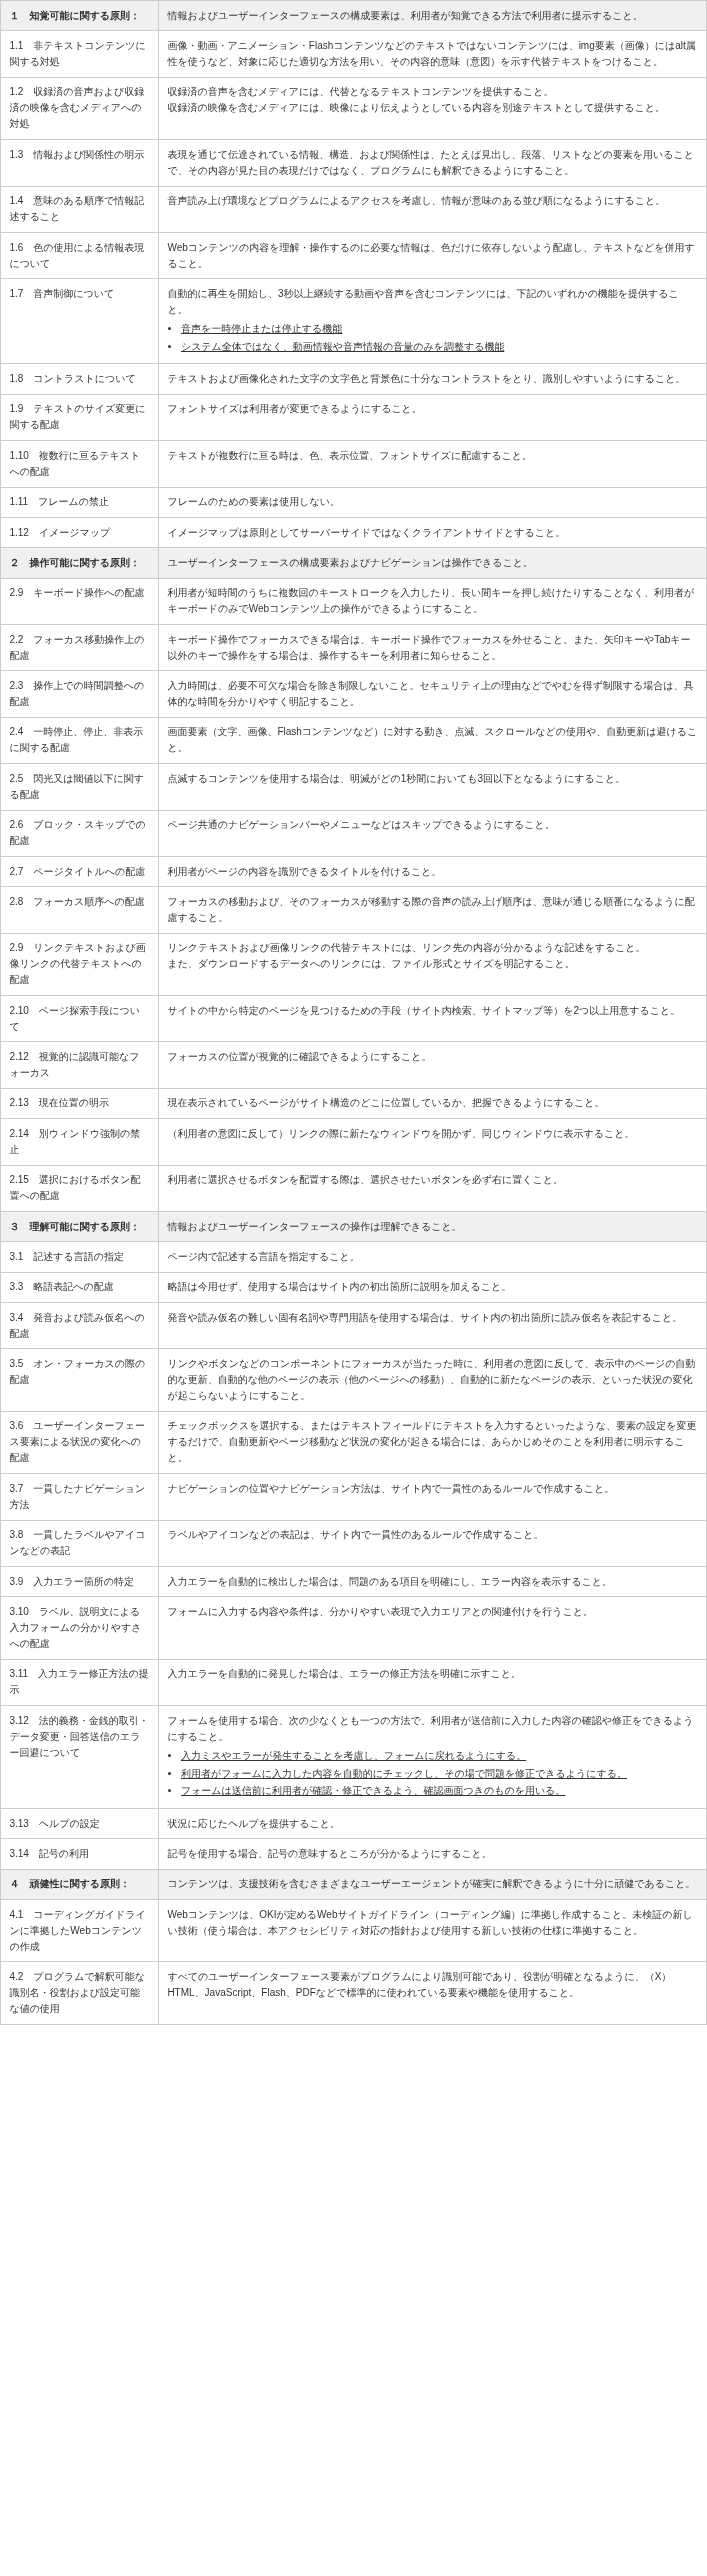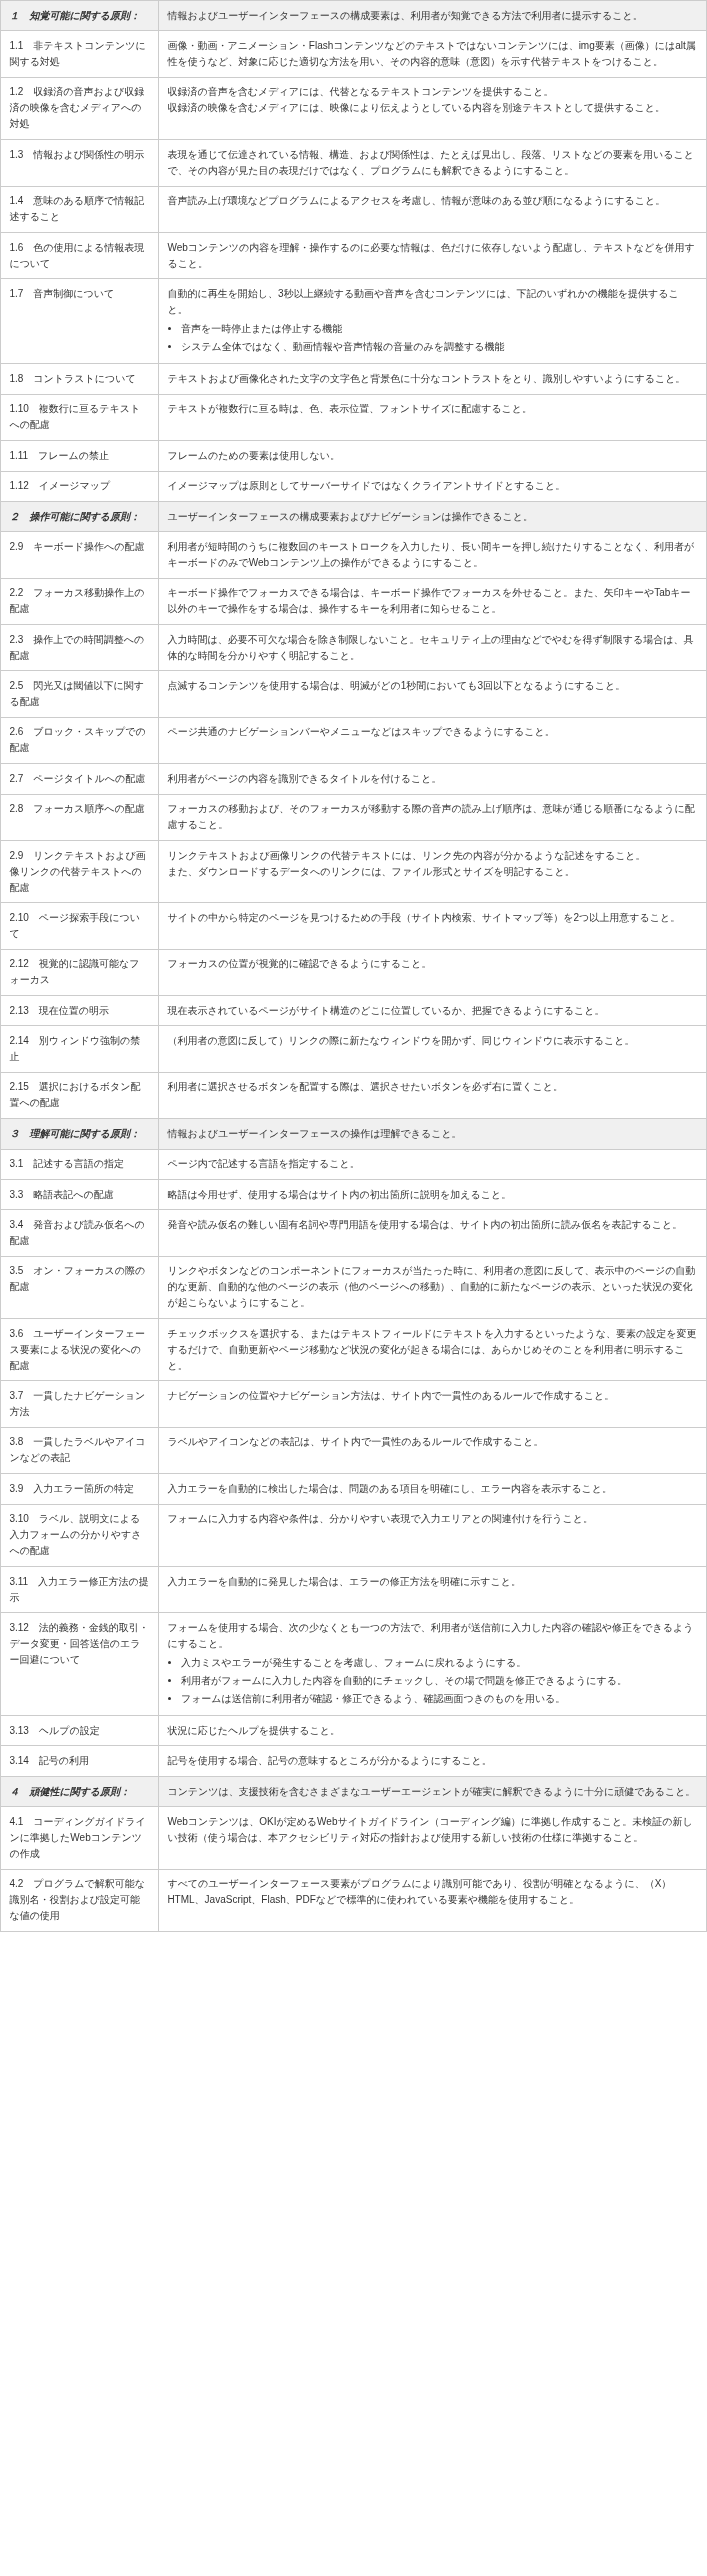--- a/index.html
+++ b/index.html
@@ -21,24 +21,25 @@
     border: 0.8px solid #ccc;
     padding: 6.7px 8.4px;
     vertical-align: top;
   }
   col.id-col { width: 158px; }
   col.desc-col { width: auto; }
   tr.section-header td {
     background: #f0f0f0;
     font-weight: normal;
   }
-  tr.section-header td.id-cell { font-weight: bold; font-style: italic; }
+  tr.section-header td.id-cell { font-weight: bold; }
   .bullet-list {
     margin: 3.4px 0 0 0;
     padding-left: 13.5px;
+    text-decoration: underline;
   }
   .bullet-list li { margin-bottom: 1.7px; }
 </style>
 </head>
 <body>
 
 <table>
   <colgroup>
     <col class="id-col">
     <col class="desc-col">
@@ -76,20 +77,24 @@
             <li>音声を一時停止または停止する機能</li>
             <li>システム全体ではなく、動画情報や音声情報の音量のみを調整する機能</li>
           </ul>
         </td>
       </tr>
       <tr>
         <td class="id-cell">1.8　コントラストについて</td>
         <td>テキストおよび画像化された文字の文字色と背景色に十分なコントラストをとり、識別しやすいようにすること。</td>
       </tr>
       <tr>
+        <td class="id-cell">1.9　テキストのサイズ変更に関する配慮</td>
+        <td>フォントサイズは利用者が変更できるようにすること。</td>
+      </tr>
+      <tr>
         <td class="id-cell">1.10　複数行に亘るテキストへの配慮</td>
         <td>テキストが複数行に亘る時は、色、表示位置、フォントサイズに配慮すること。</td>
       </tr>
       <tr>
         <td class="id-cell">1.11　フレームの禁止</td>
         <td>フレームのための要素は使用しない。</td>
       </tr>
       <tr>
         <td class="id-cell">1.12　イメージマップ</td>
         <td>イメージマップは原則としてサーバーサイドではなくクライアントサイドとすること。</td>
@@ -102,20 +107,24 @@
         <td class="id-cell">2.9　キーボード操作への配慮</td>
         <td>利用者が短時間のうちに複数回のキーストロークを入力したり、長い間キーを押し続けたりすることなく、利用者がキーボードのみでWebコンテンツ上の操作ができるようにすること。</td>
       </tr>
       <tr>
         <td class="id-cell">2.2　フォーカス移動操作上の配慮</td>
         <td>キーボード操作でフォーカスできる場合は、キーボード操作でフォーカスを外せること。また、矢印キーやTabキー以外のキーで操作をする場合は、操作するキーを利用者に知らせること。</td>
       </tr>
       <tr>
         <td class="id-cell">2.3　操作上での時間調整への配慮</td>
         <td>入力時間は、必要不可欠な場合を除き制限しないこと。セキュリティ上の理由などでやむを得ず制限する場合は、具体的な時間を分かりやすく明記すること。</td>
+      </tr>
+      <tr>
+        <td class="id-cell">2.4　一時停止、停止、非表示に関する配慮</td>
+        <td>画面要素（文字、画像、Flashコンテンツなど）に対する動き、点滅、スクロールなどの使用や、自動更新は避けること。</td>
       </tr>
       <tr>
         <td class="id-cell">2.5　閃光又は閾値以下に関する配慮</td>
         <td>点滅するコンテンツを使用する場合は、明滅がどの1秒間においても3回以下となるようにすること。</td>
       </tr>
       <tr>
         <td class="id-cell">2.6　ブロック・スキップでの配慮</td>
         <td>ページ共通のナビゲーションバーやメニューなどはスキップできるようにすること。</td>
       </tr>
       <tr>

